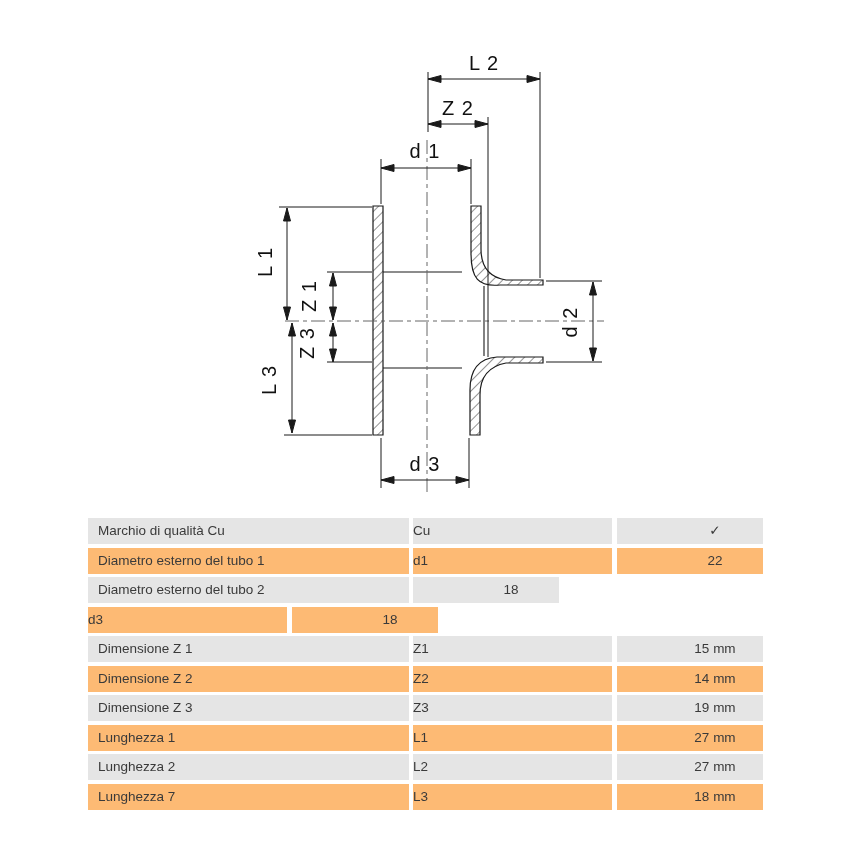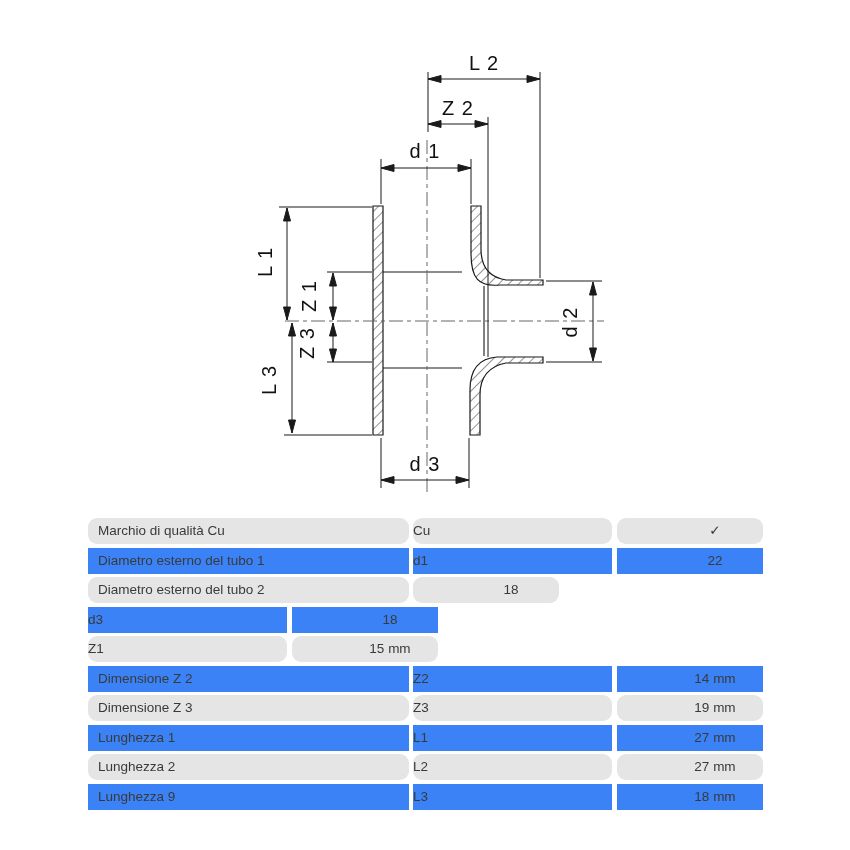--- a/index.html
+++ b/index.html
@@ -6,22 +6,22 @@
   .stage{position:relative;width:767px;height:850px;background:#ffffff;overflow:hidden;
          font-family:"Liberation Sans",sans-serif;}
   svg text{font-family:"Liberation Sans",sans-serif;font-size:20px;fill:#111;letter-spacing:1px;}
   .spec-table{position:absolute;left:88px;top:518px;width:675px;display:flex;
               flex-direction:column;row-gap:3.5px;font-size:13.5px;color:#3a3a3a;}
   .row{display:flex;height:26px;line-height:26px;}
   .row .c1{width:321px;padding-left:10px;box-sizing:border-box;margin-right:4px;
            white-space:nowrap;overflow:hidden;}
   .row .c2{width:199px;text-align:left;margin-right:5px;}
   .row .c3{width:146px;box-sizing:border-box;padding-left:50px;text-align:center;}
-  .row.gray  .c1,.row.gray  .c2,.row.gray  .c3{background:#e5e5e5;border-radius:9px;}
-  .row.light .c1,.row.light .c2,.row.light .c3{background:#3b82f6;}
+  .row.gray  .c1,.row.gray  .c2,.row.gray  .c3{background:#e5e5e5;}
+  .row.light .c1,.row.light .c2,.row.light .c3{background:#fdba74;}
 </style>
 </head>
 <body>
 
 <div class="stage">
 
   <svg width="850" height="515" viewBox="0 0 850 515">
     <defs>
       <pattern id="hatch" width="7" height="7" patternUnits="userSpaceOnUse" patternTransform="rotate(-45)">
         <line x1="0" y1="0" x2="7" y2="0" stroke="#3a3a3a" stroke-width="1.1"></line>
@@ -139,20 +139,21 @@
     </div>
     <div class="row gray">
       <div class="c1">Diametro esterno del tubo 2</div>
       <div class="c3">18</div>
     </div>
     <div class="row light">
       <div class="c2">d3</div>
       <div class="c3">18</div>
     </div>
     <div class="row gray">
+      <div class="c1">Dimensione Z 1</div>
       <div class="c2">Z1</div>
       <div class="c3">15 mm</div>
     </div>
     <div class="row light">
       <div class="c1">Dimensione Z 2</div>
       <div class="c2">Z2</div>
       <div class="c3">14 mm</div>
     </div>
     <div class="row gray">
       <div class="c1">Dimensione Z 3</div>
@@ -163,19 +164,19 @@
       <div class="c1">Lunghezza 1</div>
       <div class="c2">L1</div>
       <div class="c3">27 mm</div>
     </div>
     <div class="row gray">
       <div class="c1">Lunghezza 2</div>
       <div class="c2">L2</div>
       <div class="c3">27 mm</div>
     </div>
     <div class="row light">
-      <div class="c1">Lunghezza 9</div>
+      <div class="c1">Lunghezza 7</div>
       <div class="c2">L3</div>
       <div class="c3">18 mm</div>
     </div>
   </div>
 
 </div>
 
 </body></html>

